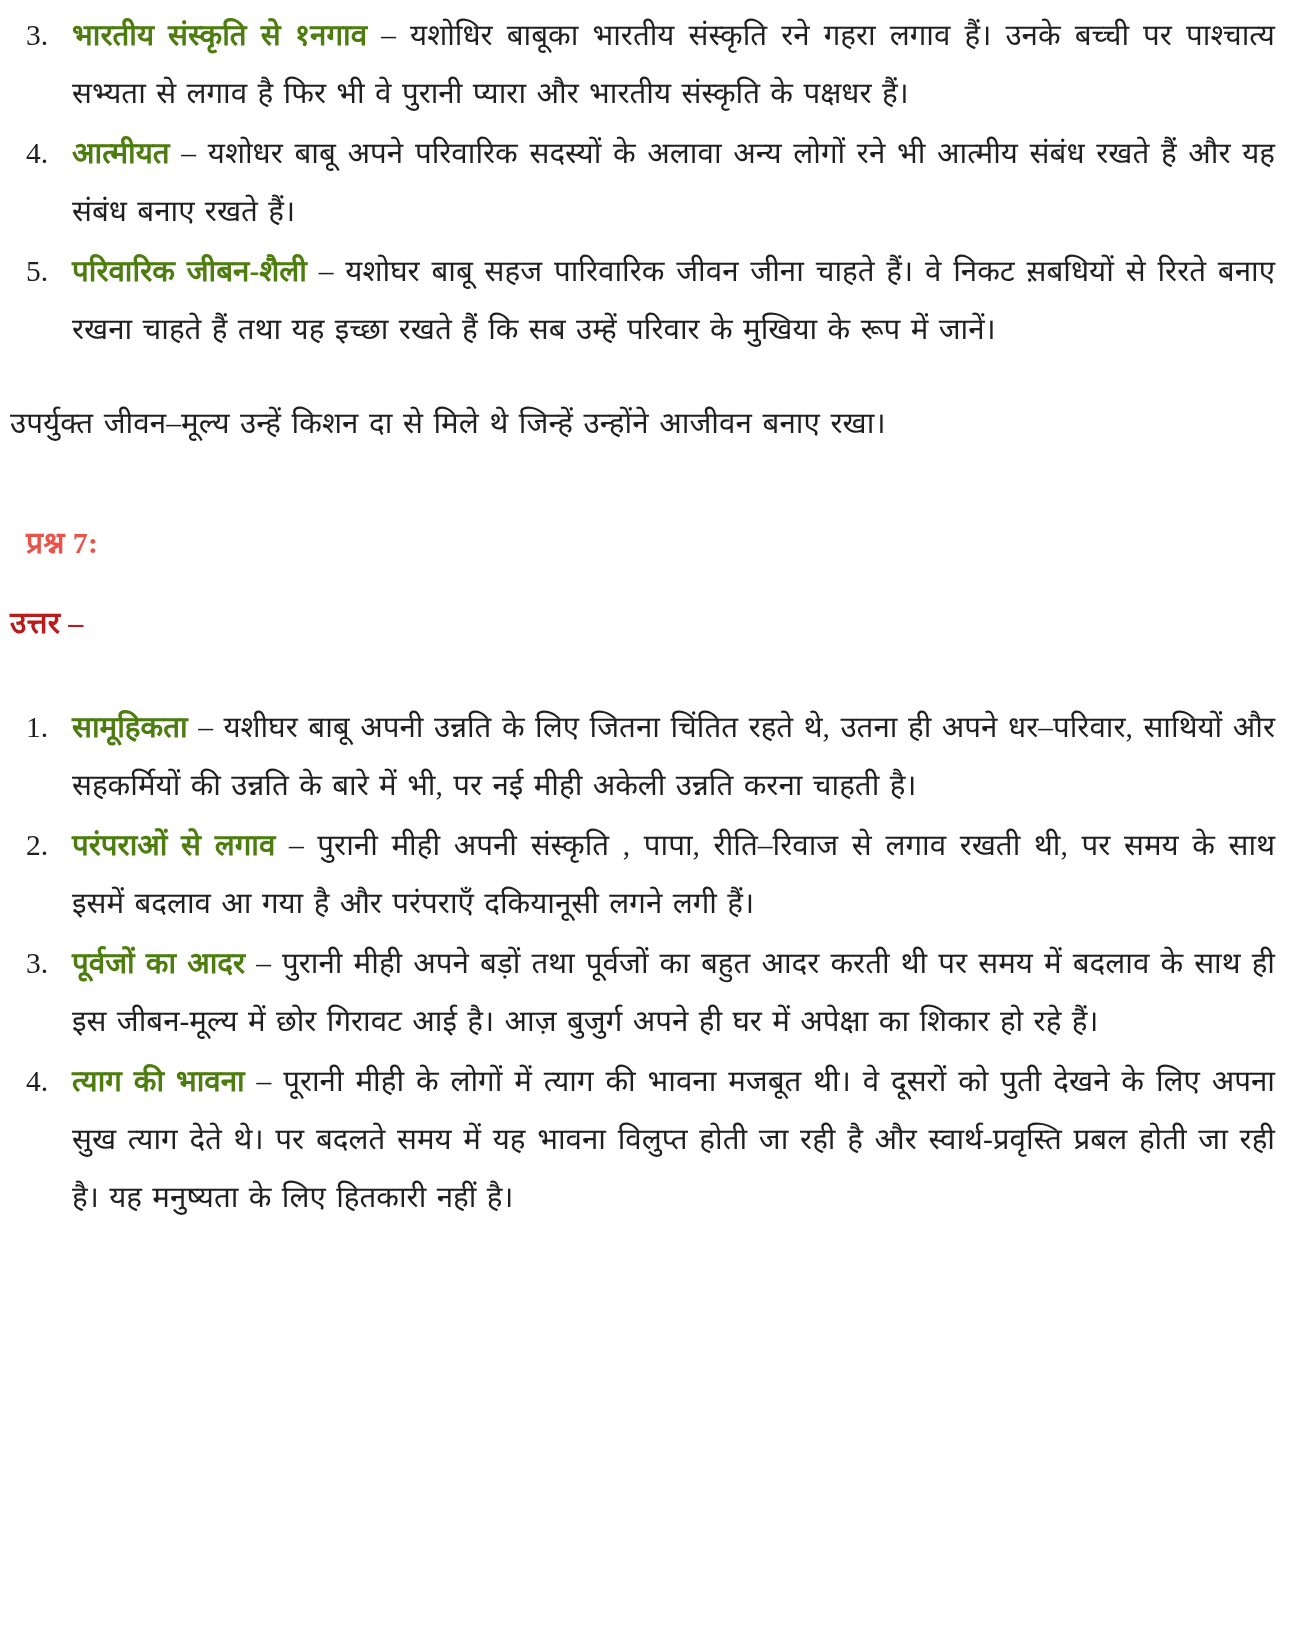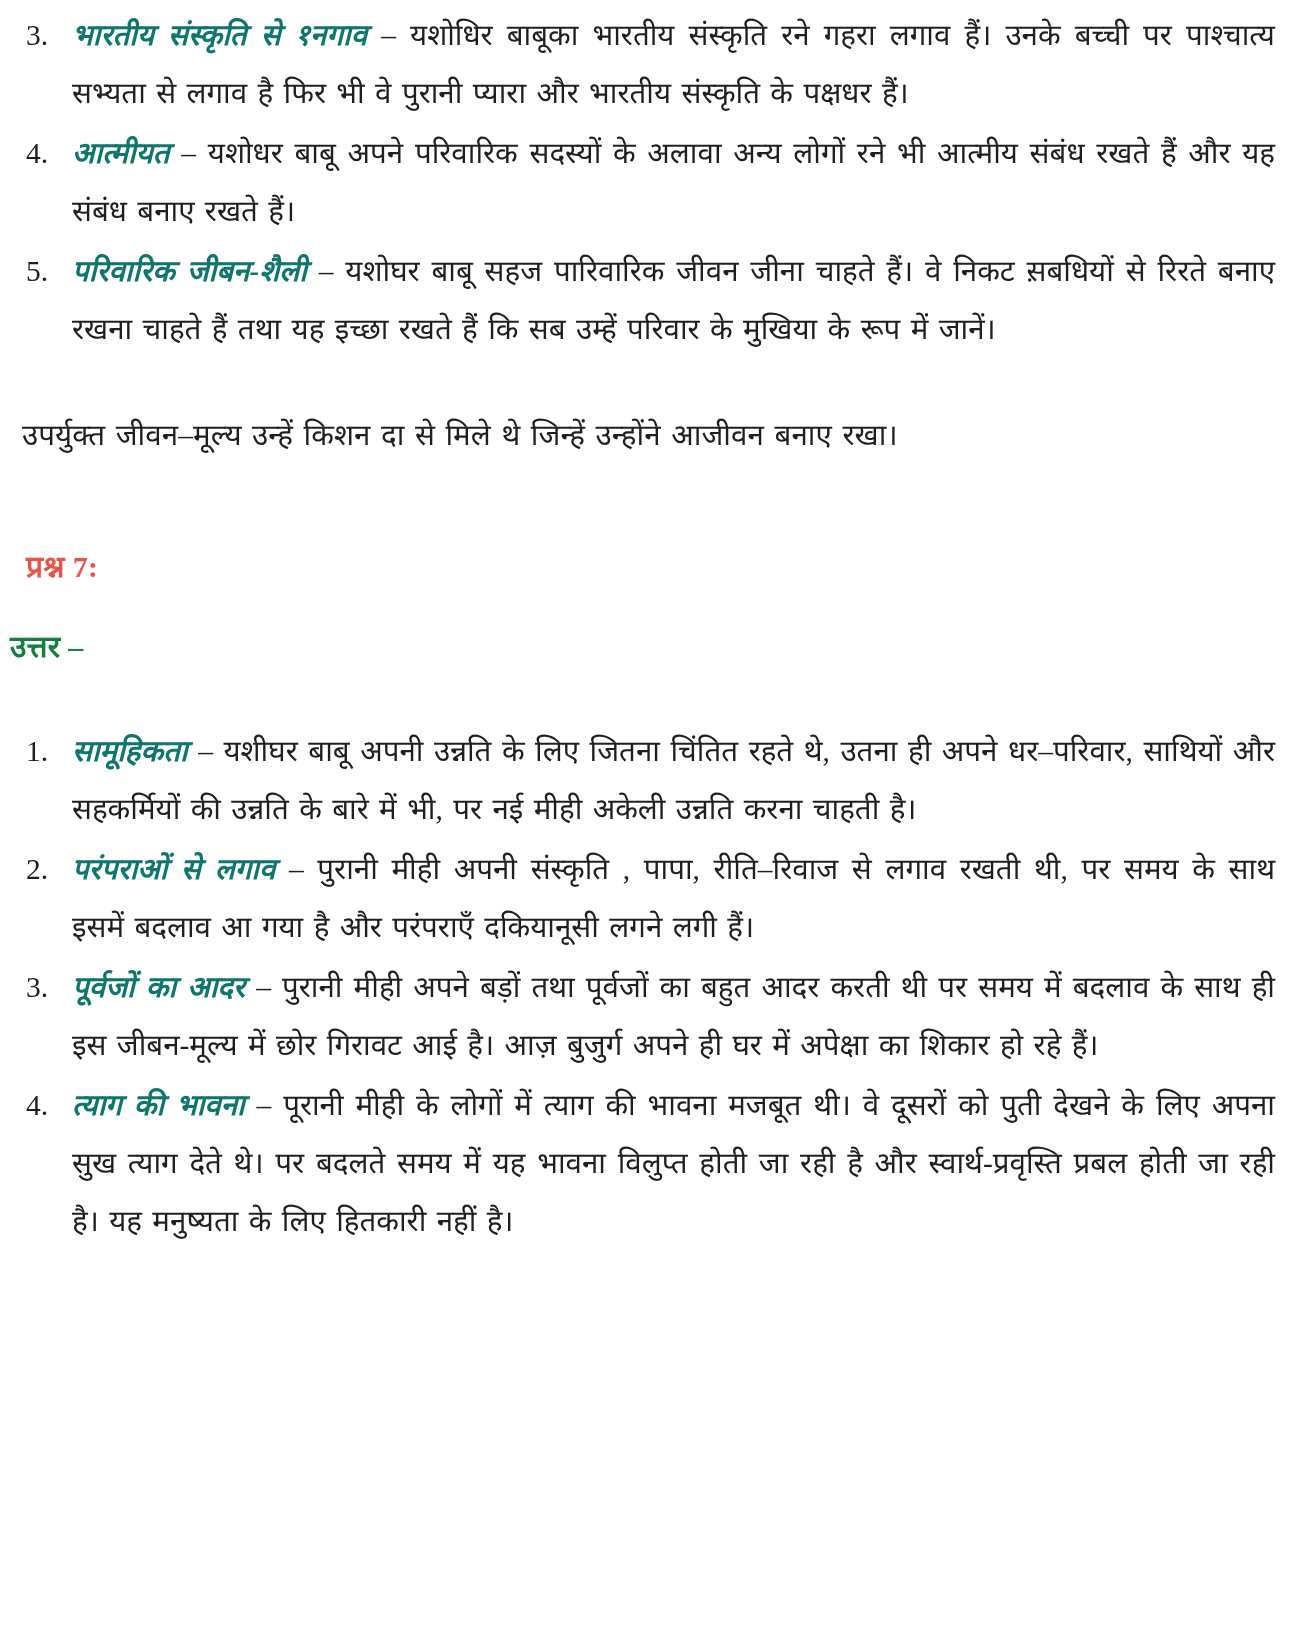--- a/index.html
+++ b/index.html
@@ -25,21 +25,21 @@
   }
 
   
   .para {
     font-size: 29.5px;
     line-height: 58px;
     text-align: justify;
     text-justify: inter-word;
     letter-spacing: 0.1px;
     word-spacing: 3px;
-    margin: 12px;
+    margin: 0;
     color: #1f1f1f;
   }
   .para.last-left { text-align: left; }
 
   
   ol.numlist {
     list-style: none;
     margin: 0;
     padding: 0;
   }
@@ -60,22 +60,21 @@
     font-size: 29.5px;
     line-height: 58px;
     text-align: justify;
     text-justify: inter-word;
     word-spacing: 3px;
     display: block;
     color: #1f1f1f;
   }
   .term {
     font-weight: bold;
-    color: #0f766e;
-    font-style: italic;
+    color: #4d7c0f;
   }
 
   
   ol.numlist.tight > li { padding-left: 62px; }
 
   
   .q-heading {
     font-size: 30px;
     line-height: 46px;
     font-weight: bold;
@@ -127,21 +126,21 @@
 
   <p class="para last-left full-left">उपर्युक्त जीवन–मूल्य उन्हें किशन दा से मिले थे जिन्हें उन्होंने आजीवन बनाए रखा।</p>
 
   <div class="gap-lg"></div>
 
   <p class="q-heading full-left" style="color: rgb(232, 83, 74);">प्रश्न 7:</p>
 
   <div class="gap-sm"></div>
 
 
-  <p class="a-heading full-left" style="color: #15803d;">उत्तर –</p>
+  <p class="a-heading full-left" style="color: #b91c1c;">उत्तर –</p>
 
   <div class="gap-sm"></div>
 
 
   <div class="gap-md"></div>
 
   <ol class="numlist">
 
     <li>
       <span class="marker">1.</span>

